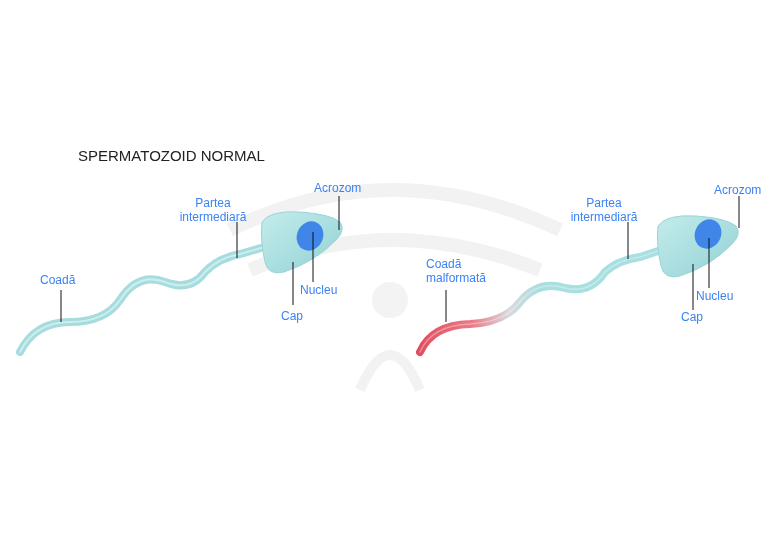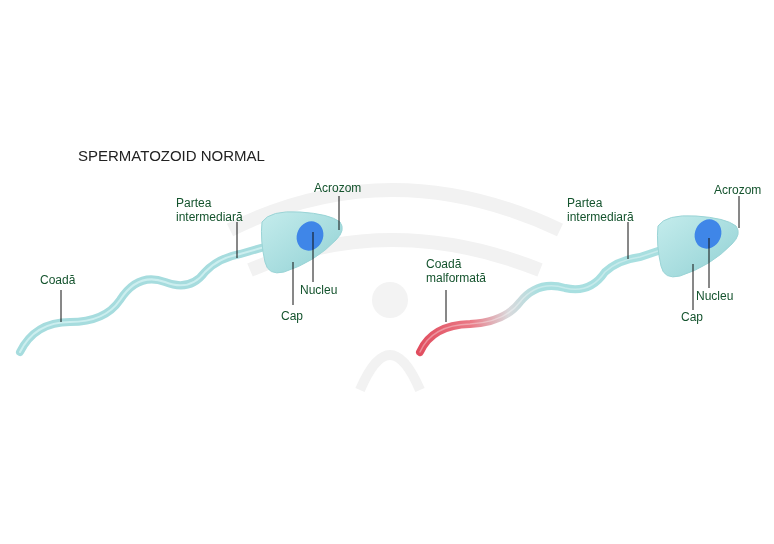--- a/index.html
+++ b/index.html
@@ -1,20 +1,20 @@
 <!DOCTYPE html>
 <html><head>
 <meta charset="utf-8">
 <style>
   html, body { margin:0; padding:0; background:#ffffff; }
   body { width:774px; height:544px; position:relative; overflow:hidden; font-family:"Liberation Sans", sans-serif; }
   #stage { position:absolute; left:0; top:0; width:756px; height:544px; }
   .title { position:absolute; font-size:15px; color:#222; letter-spacing:0px; white-space:nowrap; }
-  .lbl { position:absolute; font-size:12px; color:#14532d; line-height:14px; white-space:nowrap; }
-  .lbl.right { text-align:left; }
+  .lbl { position:absolute; font-size:12px; color:#3b82f6; line-height:14px; white-space:nowrap; }
+  .lbl.right { text-align:center; }
   svg { position:absolute; left:0; top:0; }
 </style>
 </head>
 <body>
 
 <div id="stage">
 
   <svg width="774" height="544" viewBox="0 0 774 544">
     <defs>
       <linearGradient id="headGrad" x1="0" y1="0" x2="1" y2="1">

